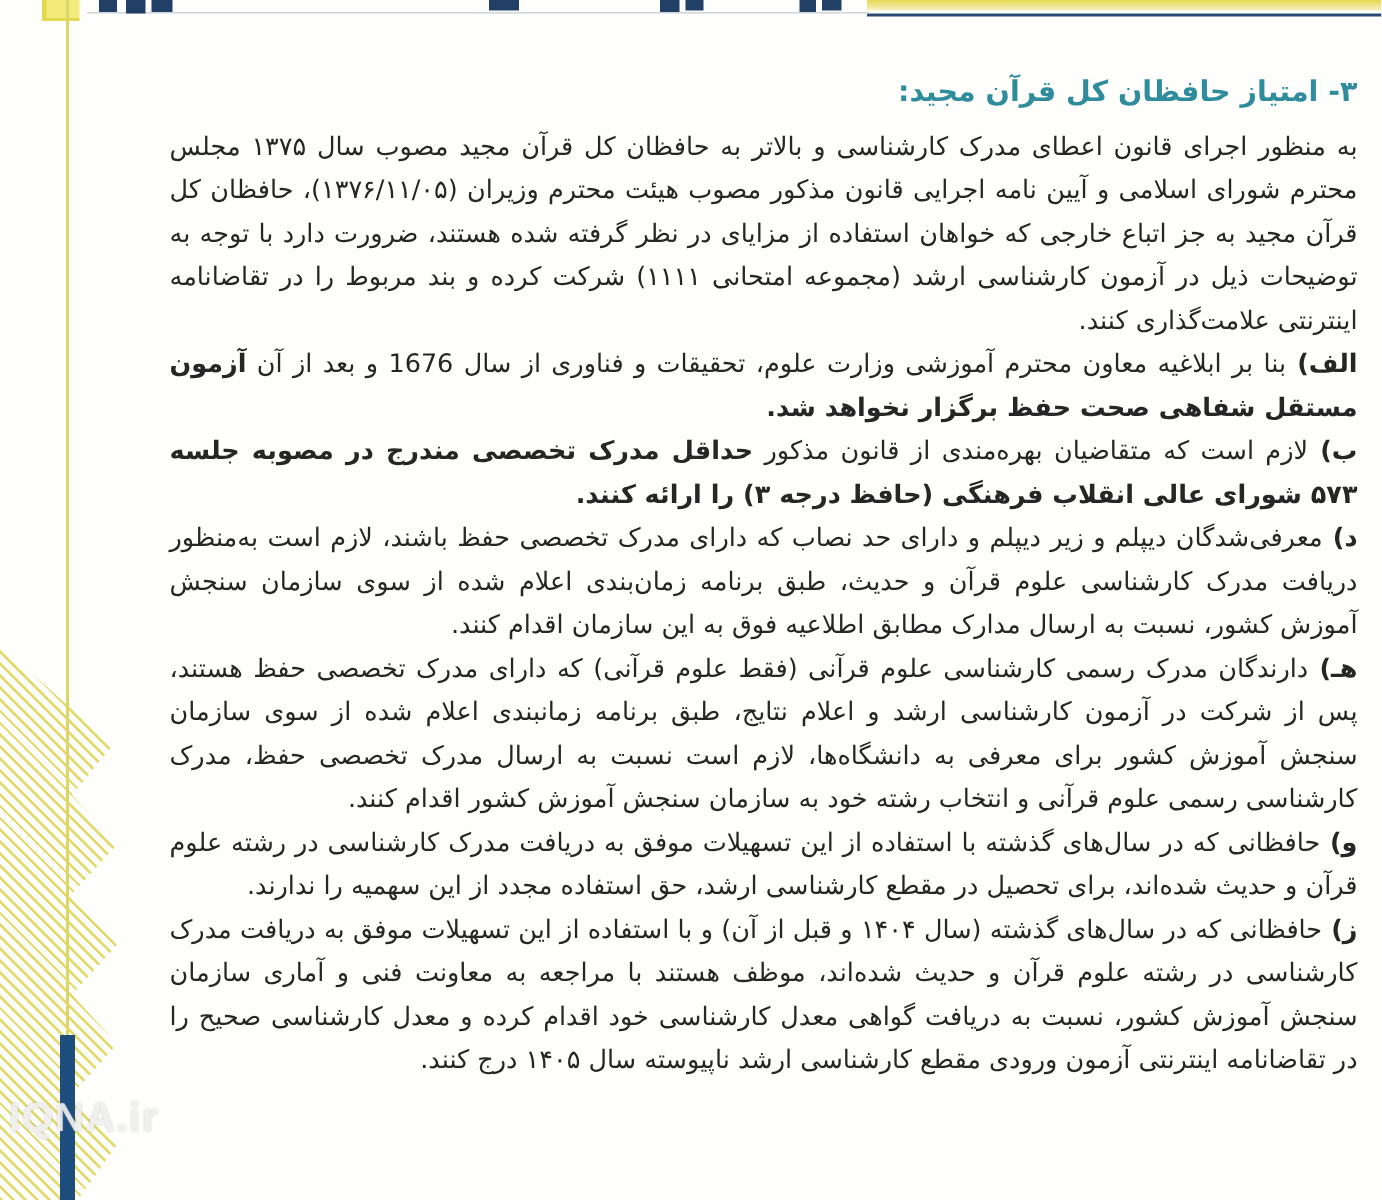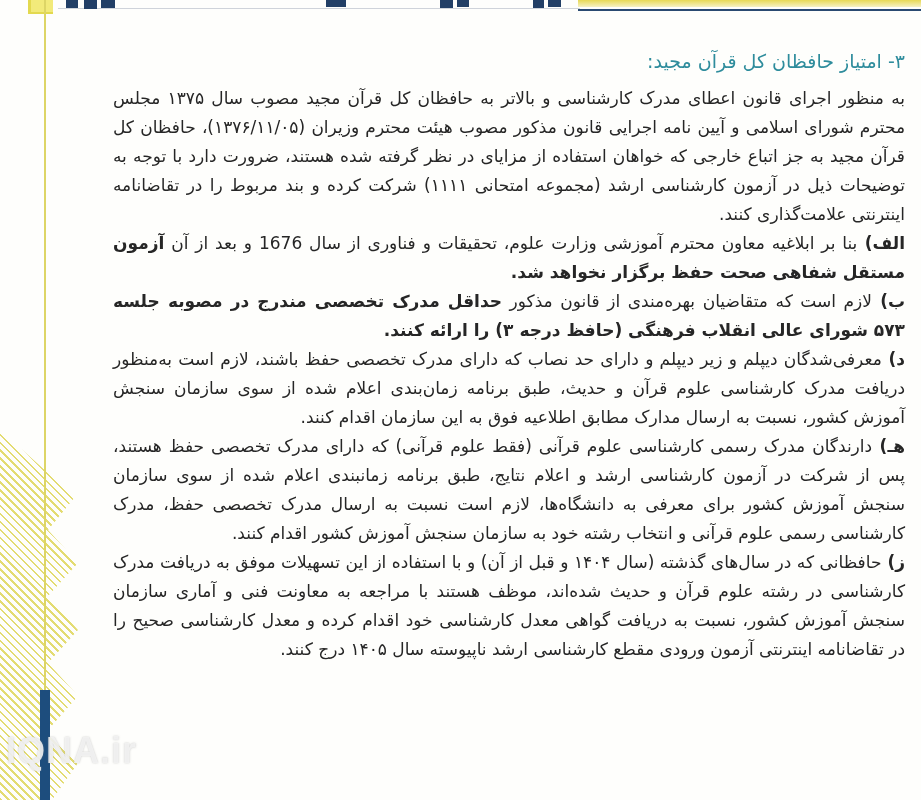--- a/index.html
+++ b/index.html
@@ -31,33 +31,33 @@
     position:absolute;left:0;top:0;width:90px;height:800px;
     background:repeating-linear-gradient(45deg,
       rgba(226,218,106,.95) 0px, rgba(226,218,106,.95) 1.8px,
       rgba(255,255,255,0) 1.8px, rgba(255,255,255,0) 5.6px);
     clip-path:polygon(0 430px,75px 497px,48px 530px,78px 563px,48px 596px,
       78px 630px,48px 663px,78px 696px,48px 730px,78px 763px,52px 800px,0 800px);
   }
   .navy-bar{position:absolute;left:40px;top:690px;width:10px;height:110px;background:#1d4d7d;}
   .watermark{
     position:absolute;left:6px;top:730px;z-index:5;
-    font-family:"Liberation Sans",sans-serif;font-weight:bold;font-size:36px;
+    font-family:"Liberation Sans",sans-serif;font-weight:bold;font-size:27px;
     color:rgba(244,244,244,.88);letter-spacing:1px;
     text-shadow:0 0 2px rgba(140,140,140,.45);
   }
 
   
   .content{
     position:absolute;top:46px;left:113px;right:16px;
     direction:rtl;text-align:justify;
     color:#262626;font-size:17px;line-height:29px;
   }
   .title{
-    margin:0 0 8px 0;color:#2e8c9c;font-size:19px;font-weight:normal;line-height:30px;
+    margin:0 0 8px 0;color:#2e8c9c;font-size:19px;font-weight:bold;line-height:30px;
   }
   .content p{margin:0;}
   .content b{font-weight:bold;}
 </style>
 </head>
 <body>
 
 <div>
   <div class="top-band"></div>
   <div class="top-navy-line"></div>
@@ -79,15 +79,16 @@
 <div class="watermark">IQNA.ir</div>
 
 <div class="content" lang="fa" dir="rtl">
   <h2 class="title">۳- امتیاز حافظان کل قرآن مجید:</h2>
   <p>به منظور اجرای قانون اعطای مدرک کارشناسی و بالاتر به حافظان کل قرآن مجید مصوب سال ۱۳۷۵ مجلس محترم شورای اسلامی و آیین نامه اجرایی قانون مذکور مصوب هیئت محترم وزیران (۱۳۷۶/۱۱/۰۵)، حافظان کل قرآن مجید به جز اتباع خارجی که خواهان استفاده از مزایای در نظر گرفته شده هستند، ضرورت دارد با توجه به توضیحات ذیل در آزمون کارشناسی ارشد (مجموعه امتحانی ۱۱۱۱) شرکت کرده و بند مربوط را در تقاضانامه اینترنتی علامت‌گذاری کنند.</p>
   <div id="items">
       <p><b>الف) </b><span>بنا بر ابلاغیه معاون محترم آموزشی وزارت علوم، تحقیقات و فناوری از سال 1676 و بعد از آن </span><b>آزمون مستقل شفاهی صحت حفظ برگزار نخواهد شد.</b></p>
       <p><b>ب) </b><span>لازم است که متقاضیان بهره‌مندی از قانون مذکور </span><b>حداقل مدرک تخصصی مندرج در مصوبه جلسه ۵۷۳ شورای عالی انقلاب فرهنگی (حافظ درجه ۳) را ارائه کنند.</b></p>
       <p><b>د) </b><span>معرفی‌شدگان دیپلم و زیر دیپلم و دارای حد نصاب که دارای مدرک تخصصی حفظ باشند، لازم است به‌منظور دریافت مدرک کارشناسی علوم قرآن و حدیث، طبق برنامه زمان‌بندی اعلام شده از سوی سازمان سنجش آموزش کشور، نسبت به ارسال مدارک مطابق اطلاعیه فوق به این سازمان اقدام کنند.</span></p>
       <p><b>هـ) </b><span>دارندگان مدرک رسمی کارشناسی علوم قرآنی (فقط علوم قرآنی) که دارای مدرک تخصصی حفظ هستند، پس از شرکت در آزمون کارشناسی ارشد و اعلام نتایج، طبق برنامه زمانبندی اعلام شده از سوی سازمان سنجش آموزش کشور برای معرفی به دانشگاه‌ها، لازم است نسبت به ارسال مدرک تخصصی حفظ، مدرک کارشناسی رسمی علوم قرآنی و انتخاب رشته خود به سازمان سنجش آموزش کشور اقدام کنند.</span></p>
+      <p><b>و) </b><span>حافظانی که در سال‌های گذشته با استفاده از این تسهیلات موفق به دریافت مدرک کارشناسی در رشته علوم قرآن و حدیث شده‌اند، برای تحصیل در مقطع کارشناسی ارشد، حق استفاده مجدد از این سهمیه را ندارند.</span></p>
       <p><b>ز) </b><span>حافظانی که در سال‌های گذشته (سال ۱۴۰۴ و قبل از آن) و با استفاده از این تسهیلات موفق به دریافت مدرک کارشناسی در رشته علوم قرآن و حدیث شده‌اند، موظف هستند با مراجعه به معاونت فنی و آماری سازمان سنجش آموزش کشور، نسبت به دریافت گواهی معدل کارشناسی خود اقدام کرده و معدل کارشناسی صحیح را در تقاضانامه اینترنتی آزمون ورودی مقطع کارشناسی ارشد ناپیوسته سال ۱۴۰۵ درج کنند.</span></p>
     </div>
 </div>
 
 </body></html>

